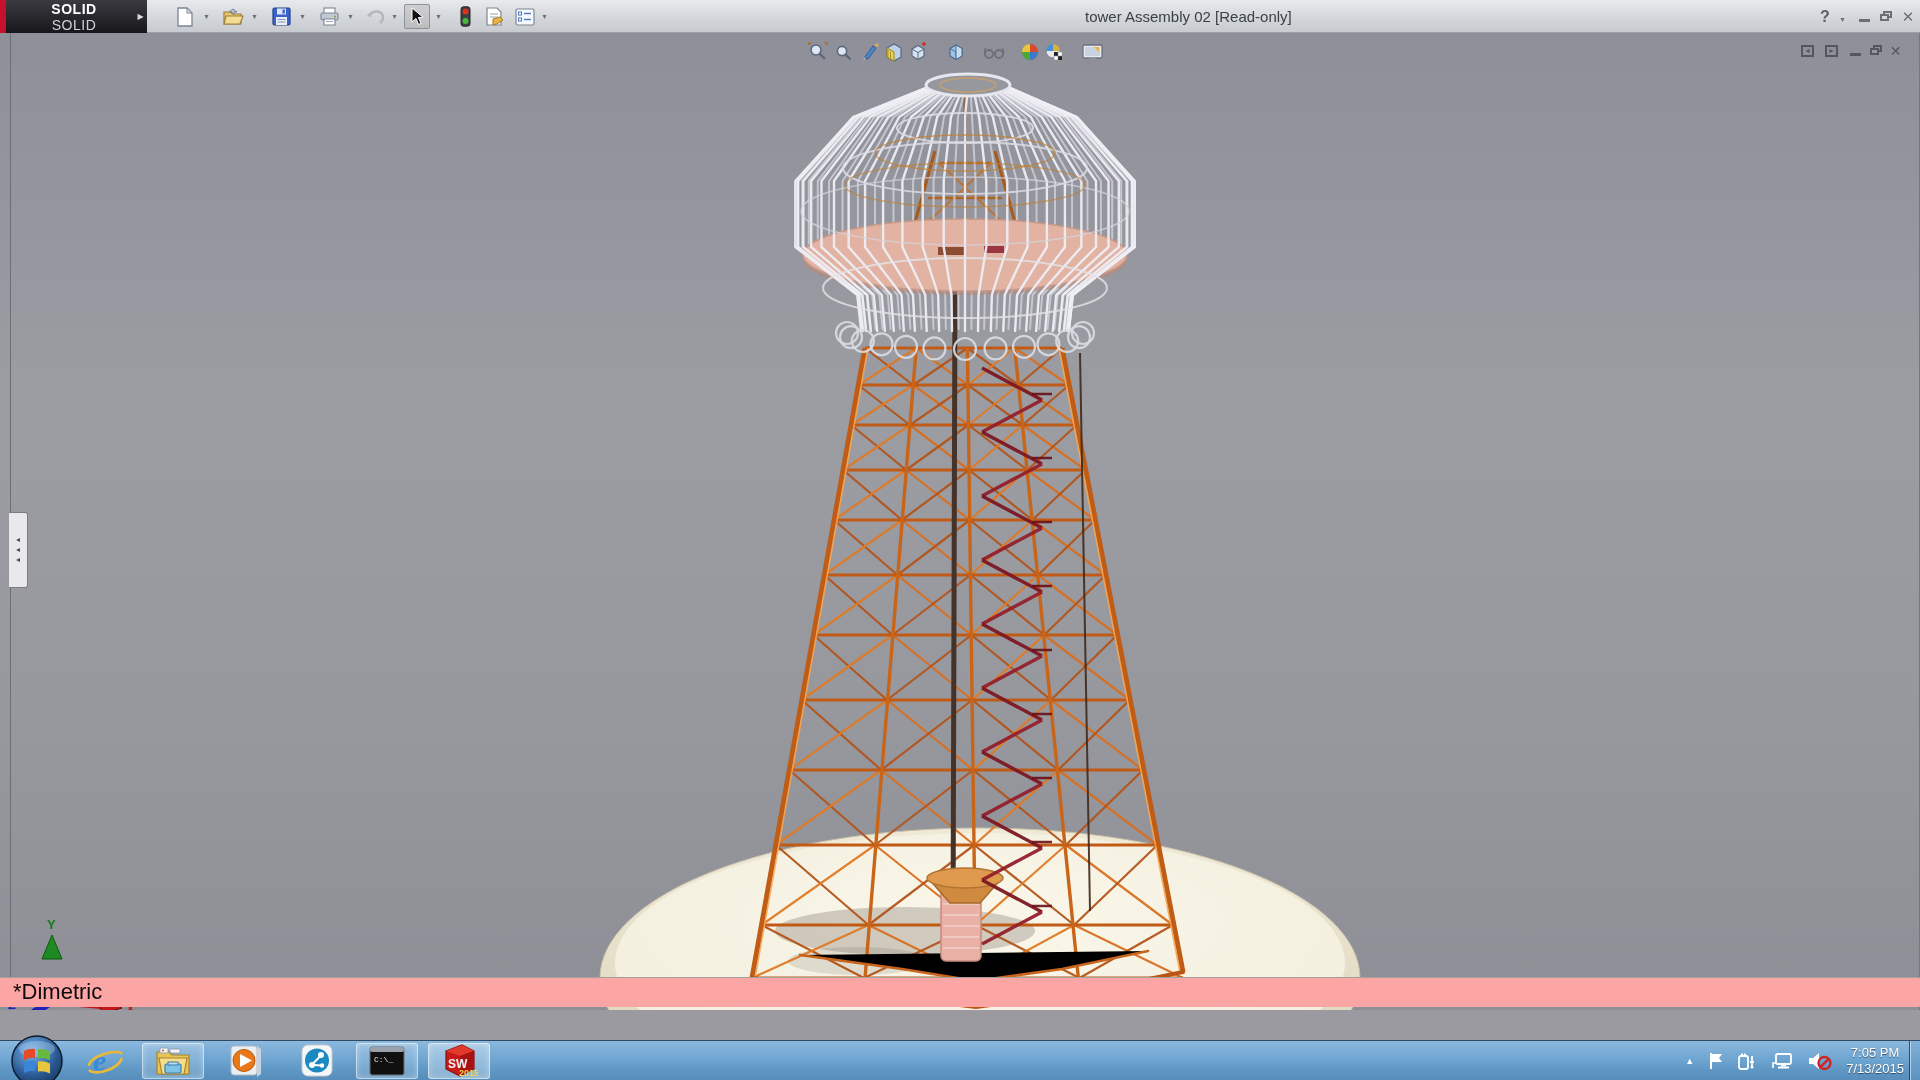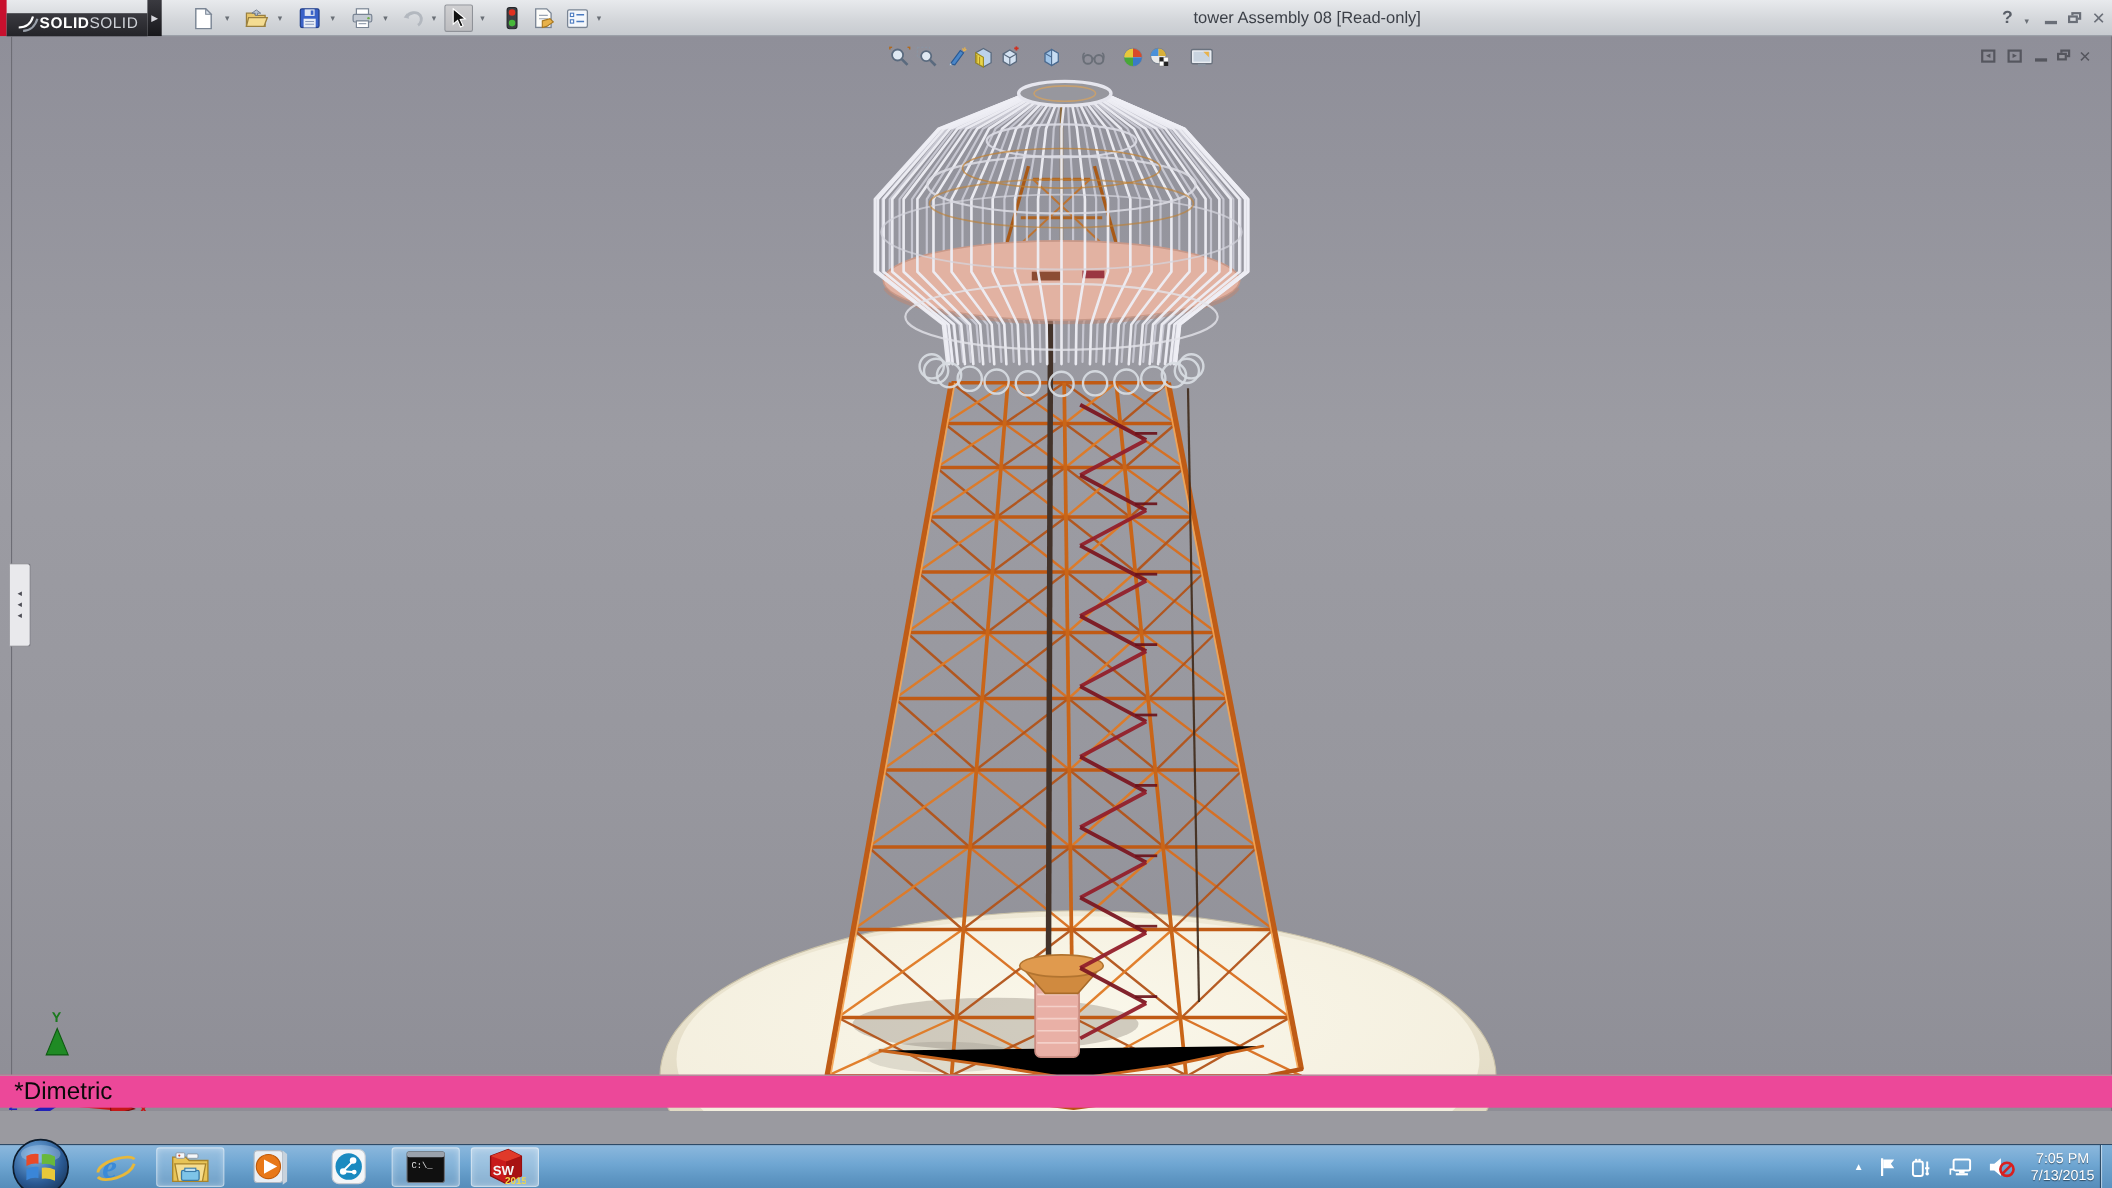--- a/index.html
+++ b/index.html
@@ -5,22 +5,22 @@
   html,body{margin:0;padding:0;background:#000;}
   *{box-sizing:border-box;}
   #screen{position:relative;width:1920px;height:1080px;overflow:hidden;
           font-family:"Liberation Sans",sans-serif;background:#9a9aa0;}
   .abs{position:absolute;}
 
   
   #titlebar{position:absolute;left:0;top:0;width:1920px;height:33px;
     background:linear-gradient(#e8eaed,#d2d5d9 60%,#c7cbd0);border-bottom:1px solid #9aa0a8;}
   #brand-red{position:absolute;left:0;top:0;width:6px;height:33px;background:#c8102e;}
-  #logoblock{position:absolute;left:6px;top:12px;width:128px;height:33px;
-    background:linear-gradient(#3a3a40,#17171b);display:flex;padding-left:8px;color:#fff;}
+  #logoblock{position:absolute;left:6px;top:0;width:128px;height:33px;
+    background:linear-gradient(#3a3a40,#17171b);display:flex;align-items:center;padding-left:8px;color:#fff;flex-direction:column;}
   #logoblock .b{font-weight:bold;letter-spacing:.5px;font-size:14px;}
   #logoblock .l{font-weight:normal;color:#cfd2d8;font-size:14px;letter-spacing:.5px;}
   #logo-expand{position:absolute;left:134px;top:0;width:13px;height:33px;background:linear-gradient(#3a3a40,#17171b);
     color:#d8d8de;font-size:8px;display:flex;align-items:center;justify-content:center;}
   .tbtn{position:absolute;top:4px;width:26px;height:25px;display:flex;align-items:center;justify-content:center;}
   .ddn{position:absolute;top:4px;width:13px;height:25px;color:#6a6f76;font-size:8px;
        display:flex;align-items:center;justify-content:center;}
   .pressed{background:linear-gradient(#cfcfd1,#bdbdc0);border:1px solid #8f9298;border-radius:2px;}
   #win-title{position:absolute;left:1085px;top:0;height:33px;line-height:33px;font-size:15px;color:#3c4048;}
   .winctl{position:absolute;top:7px;width:20px;height:19px;display:flex;align-items:center;justify-content:center;
@@ -37,21 +37,21 @@
     border-right:1px solid #77777f;}
   #vleftline{position:absolute;left:10px;top:0;width:1px;height:977px;background:#6d6d75;}
   #splitter-tab{position:absolute;left:9px;top:479px;width:19px;height:76px;background:#e9e9ec;
     border:1px solid #7b7b83;border-left:none;border-radius:0 3px 3px 0;
     display:flex;flex-direction:column;align-items:center;justify-content:center;color:#4c4c54;font-size:8px;line-height:10px;}
   .hup{position:absolute;top:7px;width:24px;height:24px;display:flex;align-items:center;justify-content:center;}
   .docctl{position:absolute;top:9px;width:19px;height:17px;display:flex;align-items:center;justify-content:center;
           color:#55565e;font-size:12px;}
   .pbox{width:13px;height:12px;border:2px solid #55565e;display:flex;align-items:center;justify-content:center;
         color:#55565e;font-size:8px;line-height:8px;}
-  #orientation-badge{position:absolute;left:0;top:977px;width:1920px;height:30px;background:#ec4899;
+  #orientation-badge{position:absolute;left:0;top:977px;width:1920px;height:30px;background:#fca5a5;
      border-top:1px solid #a3a19c;}
   #orientation-badge span{position:absolute;left:13px;top:1px;font-size:22px;color:#0a0a0a;}
 
   
   #taskbar{position:absolute;left:0;top:1040px;width:1920px;height:40px;
     background:linear-gradient(#8cb8dd 0%,#6fa6d2 45%,#5f97c4 75%,#568dba 100%);
     border-top:1px solid #2e4a66;}
   .task-tile{position:absolute;top:2px;width:62px;height:36px;border-radius:3px;
     display:flex;align-items:center;justify-content:center;}
   .task-open{border:1px solid rgba(255,255,255,.55);background:rgba(255,255,255,.16);
@@ -157,21 +157,21 @@
       <svg width="20" height="18" viewBox="0 0 20 18">
         <rect x="1" y="1" width="18" height="16" rx="1.5" fill="#f4f7fb" stroke="#7a8594" stroke-width="1.2"></rect>
         <rect x="3.5" y="4" width="3" height="3" fill="#fff" stroke="#4a7ac0" stroke-width="1"></rect>
         <rect x="3.5" y="10" width="3" height="3" fill="#fff" stroke="#4a7ac0" stroke-width="1"></rect>
         <line x1="9" y1="5.5" x2="16" y2="5.5" stroke="#4a7ac0" stroke-width="1.4"></line>
         <line x1="9" y1="11.5" x2="16" y2="11.5" stroke="#4a7ac0" stroke-width="1.4"></line>
       </svg>
     </div>
     <div class="ddn" style="left:538px">▾</div>
 
-    <span id="win-title">tower Assembly 08 [Read-only]</span>
+    <span id="win-title">tower Assembly 02 [Read-only]</span>
 
     <div class="winctl" style="left:1815px;font-size:16px;font-weight:bold;color:#5a5f68;">?</div>
     <div class="ddn" style="left:1836px;top:7px">▾</div>
     <div class="winctl" style="left:1854px">
         <div class="minbar"></div>
       </div>
     <div class="winctl" style="left:1876px">
       <div class="restsq">
           <i class="back"></i>
           <i class="front"></i>

